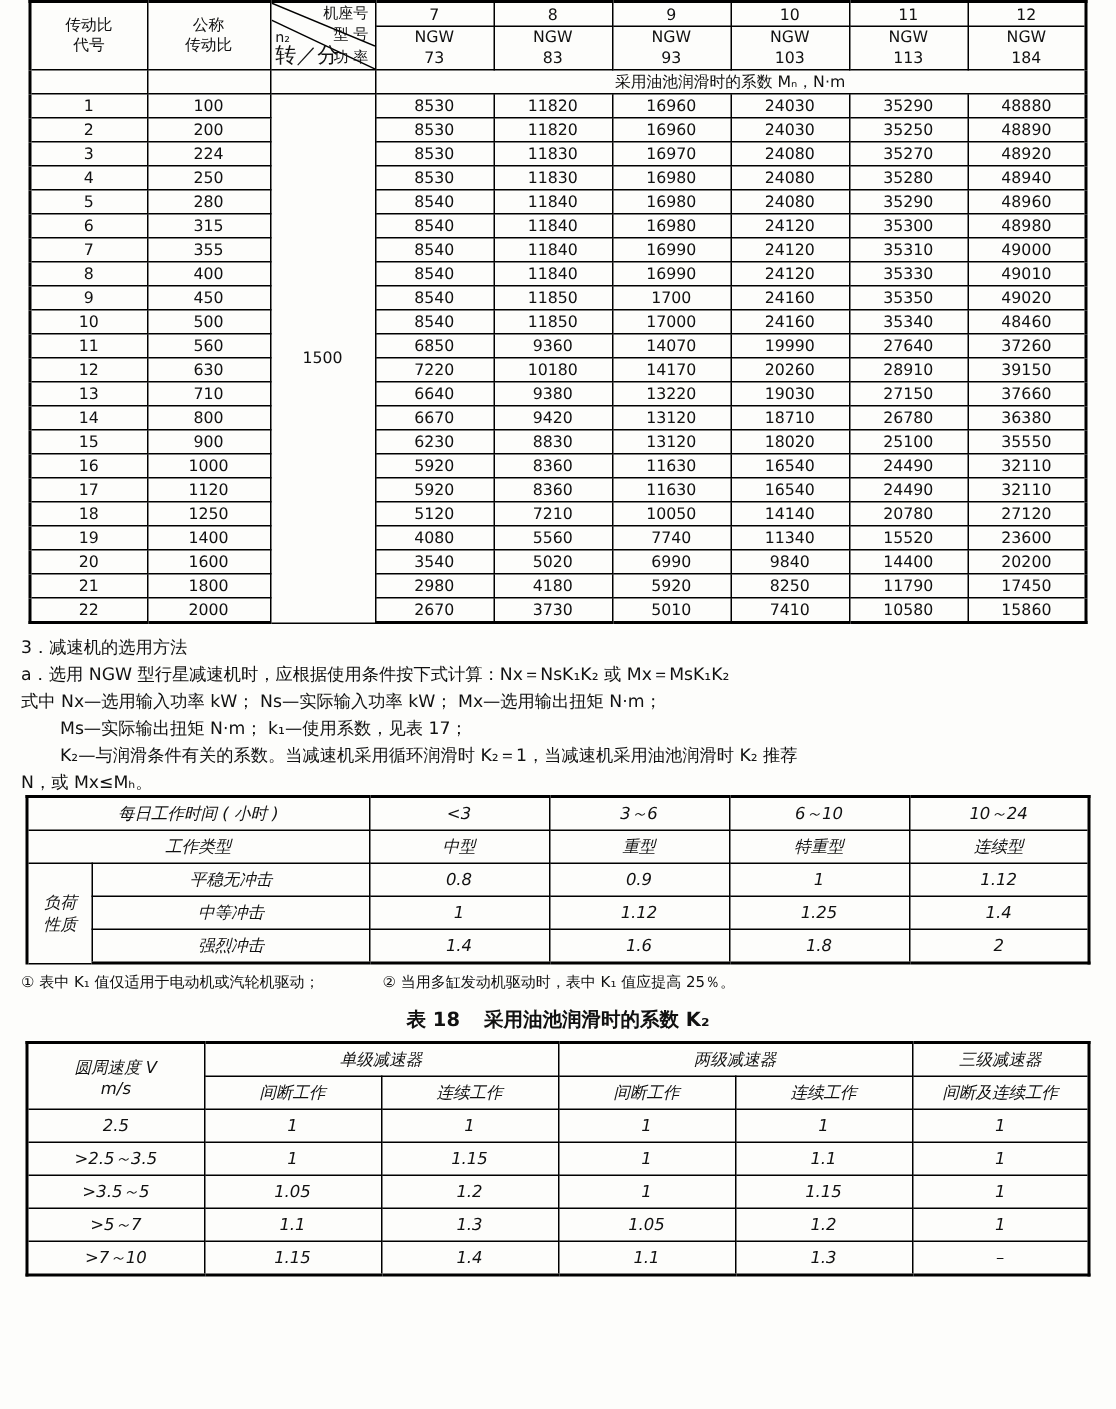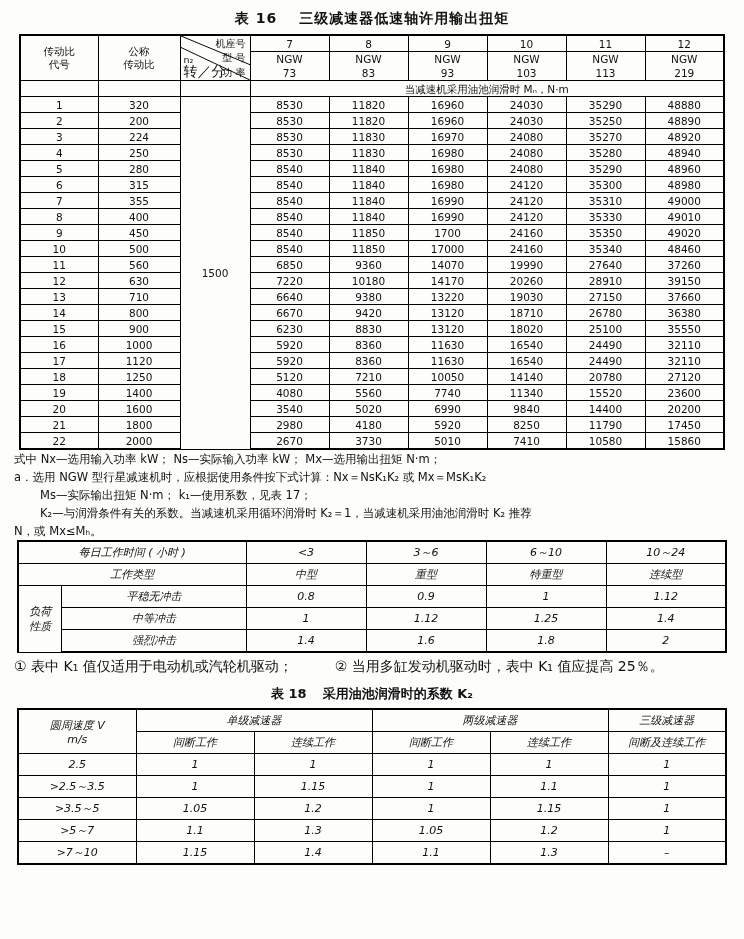--- a/index.html
+++ b/index.html
@@ -71,37 +71,34 @@
     font-size:11px;
     height:21px;
     padding:0;
   }
   .tbl17 .vhead{width:44px;}
   .sub-title{
     text-align:center;font-size:13px;font-weight:bold;margin:9px 0 5px 0;
   }
   .sub-title .gap{display:inline-block;width:16px;}
   .footnote{
-    font-size:14px;margin:5px 14px 0 14px;
+    font-size:10px;margin:5px 14px 0 14px;
   }
   .footnote .sp{display:inline-block;width:42px;}
   .v-label{font-size:10.5px;line-height:13px;}
   .thickleft{border-left:2px solid #000 !important;}
   .thickright{border-right:2px solid #000 !important;}
   .thicktop{border-top:2px solid #000 !important;}
   .thickbot{border-bottom:2px solid #000 !important;}
 </style>
 </head>
 <body>
 
 <div class="page">
 
-  <div class="t-title">
-    <span>表 16</span><span class="gap"></span><span>三级减速器低速轴许用输出扭矩</span>
-  </div>
 
   <table class="tbl16">
     <colgroup>
       <col style="width:78px">
       <col style="width:82px">
       <col style="width:70px">
       <col style="width:79px">
       <col style="width:79px">
       <col style="width:79px">
       <col style="width:79px">
@@ -154,34 +151,34 @@
         <td class="cell-2line">
           <div>NGW</div>
           <div>103</div>
         </td>
         <td class="cell-2line">
           <div>NGW</div>
           <div>113</div>
         </td>
         <td class="cell-2line thickright">
           <div>NGW</div>
-          <div>219</div>
+          <div>184</div>
         </td>
       </tr>
 
       <tr>
         <td class="thickleft">&nbsp;</td>
         <td>&nbsp;</td>
         <td>&nbsp;</td>
-        <td colspan="6" class="thickright">当减速机采用油池润滑时 Mₙ，N·m</td>
+        <td colspan="6" class="thickright">采用油池润滑时的系数 Mₙ，N·m</td>
       </tr>
 
       <tr>
         <td class="thickleft">1</td>
-        <td>320</td>
+        <td>100</td>
         <td rowspan="22" class="rpm">1500</td>
         <td>8530</td>
         <td>11820</td>
         <td>16960</td>
         <td>24030</td>
         <td>35290</td>
         <td class="thickright">48880</td>
       </tr>
       <tr>
         <td class="thickleft">2</td>
@@ -389,22 +386,23 @@
         <td class="thickbot">2670</td>
         <td class="thickbot">3730</td>
         <td class="thickbot">5010</td>
         <td class="thickbot">7410</td>
         <td class="thickbot">10580</td>
         <td class="thickright thickbot">15860</td>
       </tr>
     </tbody>
   </table>
 
+  <div class="note">3．减速机的选用方法</div>
+  <div class="note" style="margin-top:1px">a．选用 NGW 型行星减速机时，应根据使用条件按下式计算：Nx＝NsK₁K₂ 或 Mx＝MsK₁K₂</div>
   <div class="note" style="margin-top:1px">式中   Nx—选用输入功率 kW；      Ns—实际输入功率 kW；      Mx—选用输出扭矩 N·m；</div>
-  <div class="note" style="margin-top:1px">a．选用 NGW 型行星减速机时，应根据使用条件按下式计算：Nx＝NsK₁K₂ 或 Mx＝MsK₁K₂</div>
   <div class="note indent2" style="margin-top:1px">Ms—实际输出扭矩 N·m；        k₁—使用系数，见表 17；</div>
   <div class="note indent2" style="margin-top:1px">K₂—与润滑条件有关的系数。当减速机采用循环润滑时 K₂＝1，当减速机采用油池润滑时 K₂ 推荐</div>
   <div class="note indent1" style="margin-top:1px">N，或 Mx≤Mₕ。</div>
 
   <table class="tbl17">
     <colgroup>
       <col style="width:44px">
       <col style="width:184px">
       <col style="width:120px">
       <col style="width:120px">

